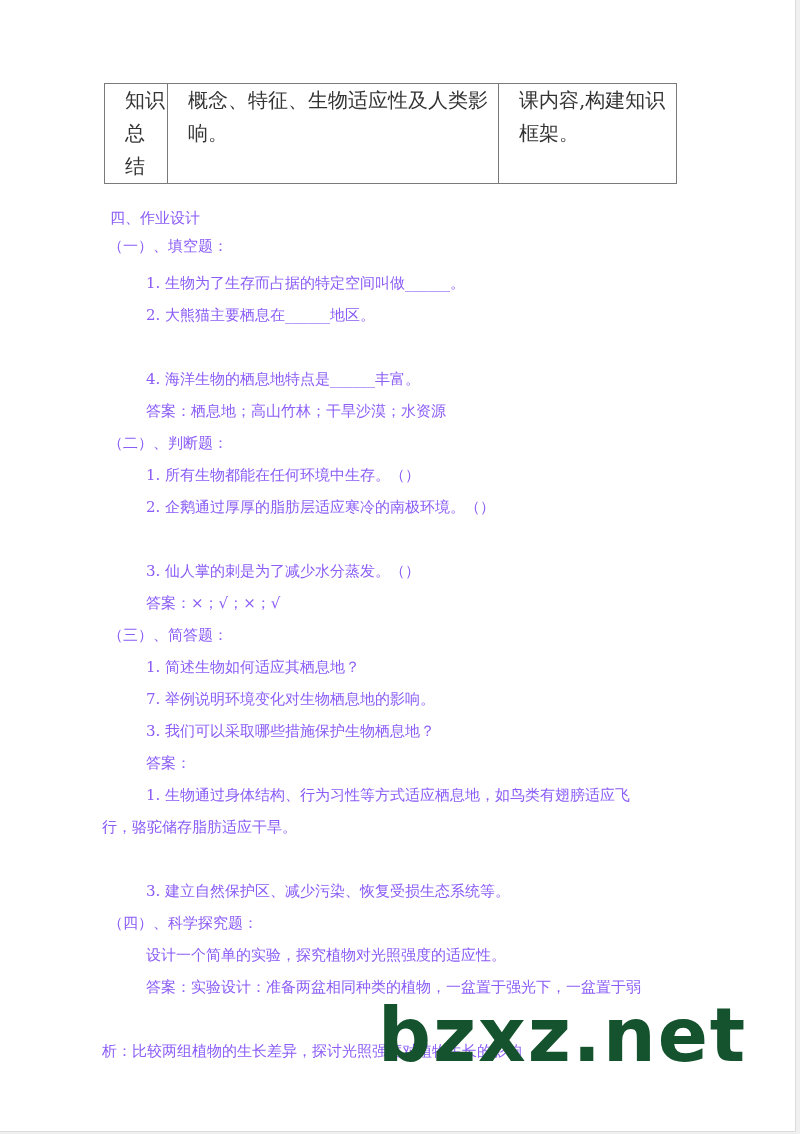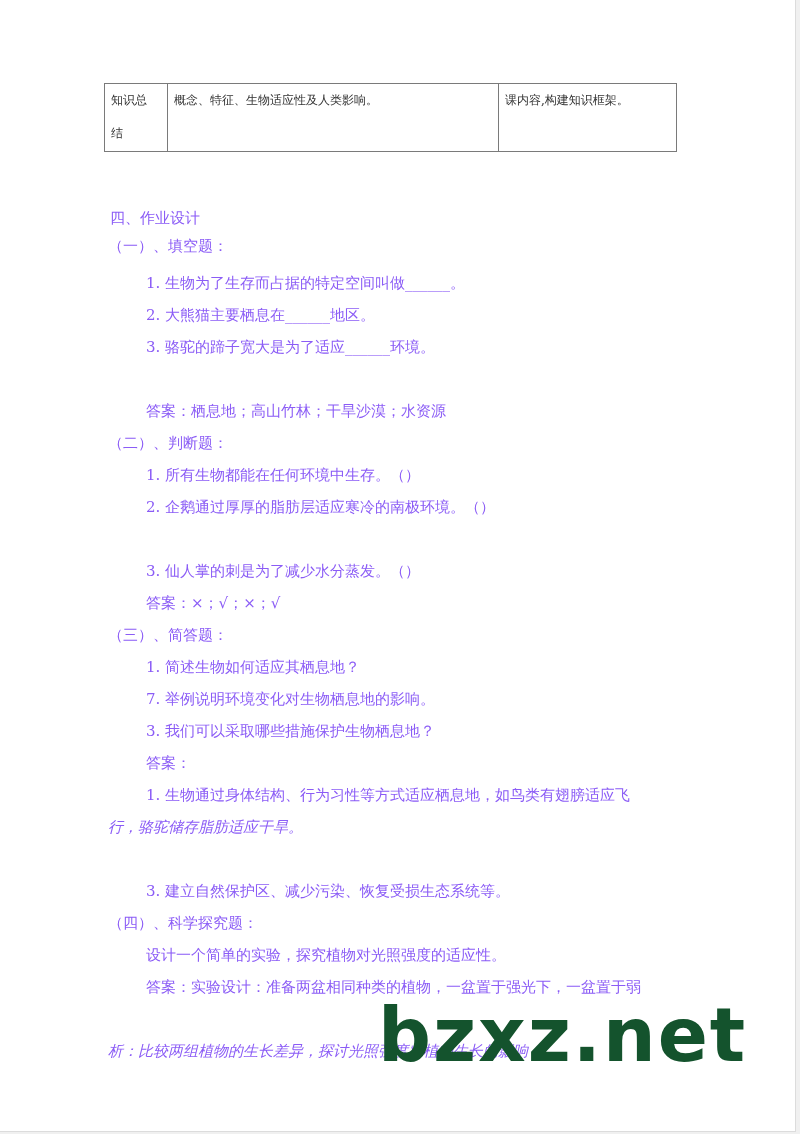--- a/index.html
+++ b/index.html
@@ -9,28 +9,28 @@
   }
   .page {
     position: absolute; left: 0; top: 0; width: 795px; height: 1131px; background: #ffffff;
     border-right: 1px solid #dcdcdc; border-bottom: 1px solid #dcdcdc;
   }
   .tbl {
     position: absolute; left: 104px; top: 83px; width: 572px; height: 69px;
     border-collapse: collapse; table-layout: fixed;
   }
   .tbl td {
-    border: 1px solid #7a7a7a; vertical-align: top; font-size: 12px; line-height: 33px;
-    padding: 0 0 0 6px; color: #333;
+    border: 1px solid #7a7a7a; vertical-align: top; font-size: 20px; line-height: 33px;
+    padding: 0 0 0 20px; color: #333;
   }
   .line { position: absolute; font-size: 15px; line-height: 20px; white-space: nowrap; color: #8b5cf6; margin-top: 48px; }
   .h { left: 110px; }
   .s { left: 108px; }
   .i1 { left: 146px; }
-  .i0 { left: 108px; font-style: italic; }
+  .i0 { left: 102px; }
   .watermark {
     position: absolute; left: 378px; top: 995px; font-family: "DejaVu Sans", sans-serif;
     font-weight: bold; font-size: 74px; color: #14532d; letter-spacing: 2px; line-height: 80px;
   }
 </style>
 </head>
 <body>
 
 <div class="page">
 
@@ -50,21 +50,21 @@
       <td>课内容,构建知识框架。</td>
     </tr>
   </tbody>
     </table>
 
   <div class="line h" style="top:160px">四、作业设计</div>
 
   <div class="line s" style="top:188px">（一）、填空题：</div>
   <div class="line i1" style="top:225px">1.  生物为了生存而占据的特定空间叫做______。</div>
   <div class="line i1" style="top:257px">2.  大熊猫主要栖息在______地区。</div>
-  <div class="line i1" style="top:289px">3.  骆驼的蹄子宽大是为了适应______环境。</div>
+  <div class="line i1" style="top:321px">4.  海洋生物的栖息地特点是______丰富。</div>
   <div class="line i1" style="top:353px">答案：栖息地；高山竹林；干旱沙漠；水资源</div>
 
   <div class="line s" style="top:385px">（二）、判断题：</div>
   <div class="line i1" style="top:417px">1.  所有生物都能在任何环境中生存。（）</div>
   <div class="line i1" style="top:449px">2.  企鹅通过厚厚的脂肪层适应寒冷的南极环境。（）</div>
   <div class="line i1" style="top:513px">3.  仙人掌的刺是为了减少水分蒸发。（）</div>
   <div class="line i1" style="top:545px">答案：×；√；×；√</div>
 
   <div class="line s" style="top:577px">（三）、简答题：</div>
   <div class="line i1" style="top:609px">1.  简述生物如何适应其栖息地？</div>

